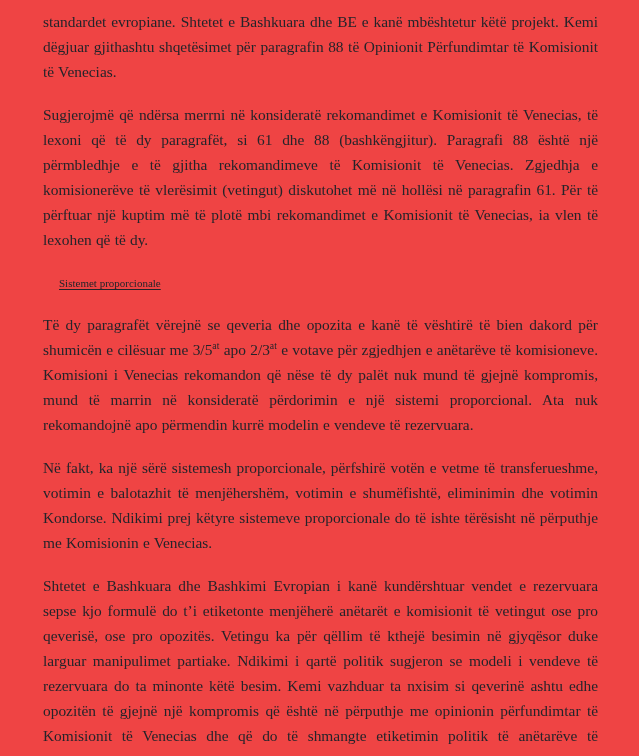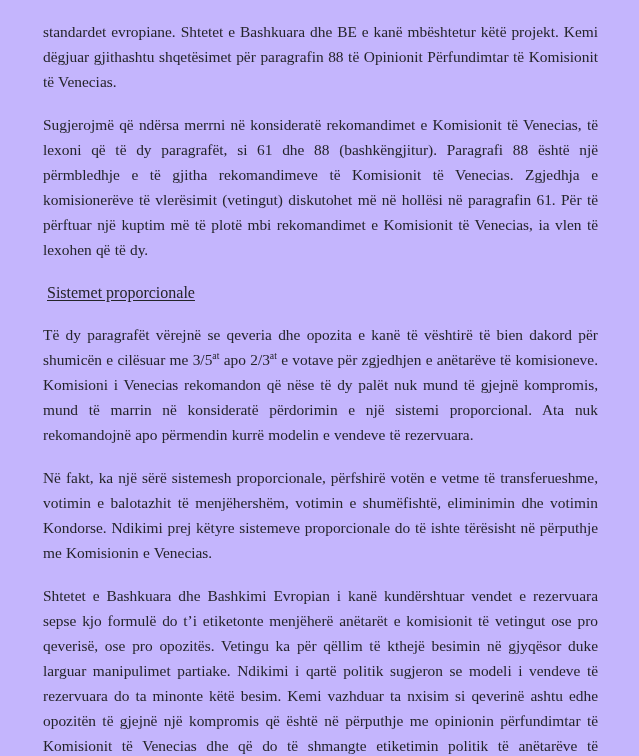--- a/index.html
+++ b/index.html
@@ -10,43 +10,43 @@
   body {
     width: 639px;
     height: 756px;
     overflow: hidden;
     font-family: "Liberation Serif", "DejaVu Serif", serif;
   }
   .page {
     position: relative;
     width: 639px;
     height: 756px;
-    background: #c4b5fd;
+    background: #ef4444;
     box-sizing: border-box;
-    padding: 20px 41px 0 43px;
+    padding: 10px 41px 0 43px;
   }
   .doc-body {
     color: #24242a;
     font-size: 15.4px;
     line-height: 24.9px;
     text-align: justify;
     text-justify: inter-word;
     -webkit-font-smoothing: antialiased;
   }
   p.para {
     margin: 0 0 18.5px 0;
     text-indent: 0;
     word-spacing: 0.35px;
   }
   p.para:last-child {
     margin-bottom: 0;
   }
   .section-heading {
-    margin: 0 0 17px 4px;
-    font-size: 16px;
+    margin: 0 0 17px 16px;
+    font-size: 11px;
     font-weight: normal;
     line-height: 24.9px;
     color: #24242a;
   }
   .section-heading .htext {
     text-decoration: underline;
     text-underline-offset: 2px;
   }
   sup.sup-at {
     font-size: 0.63em;

